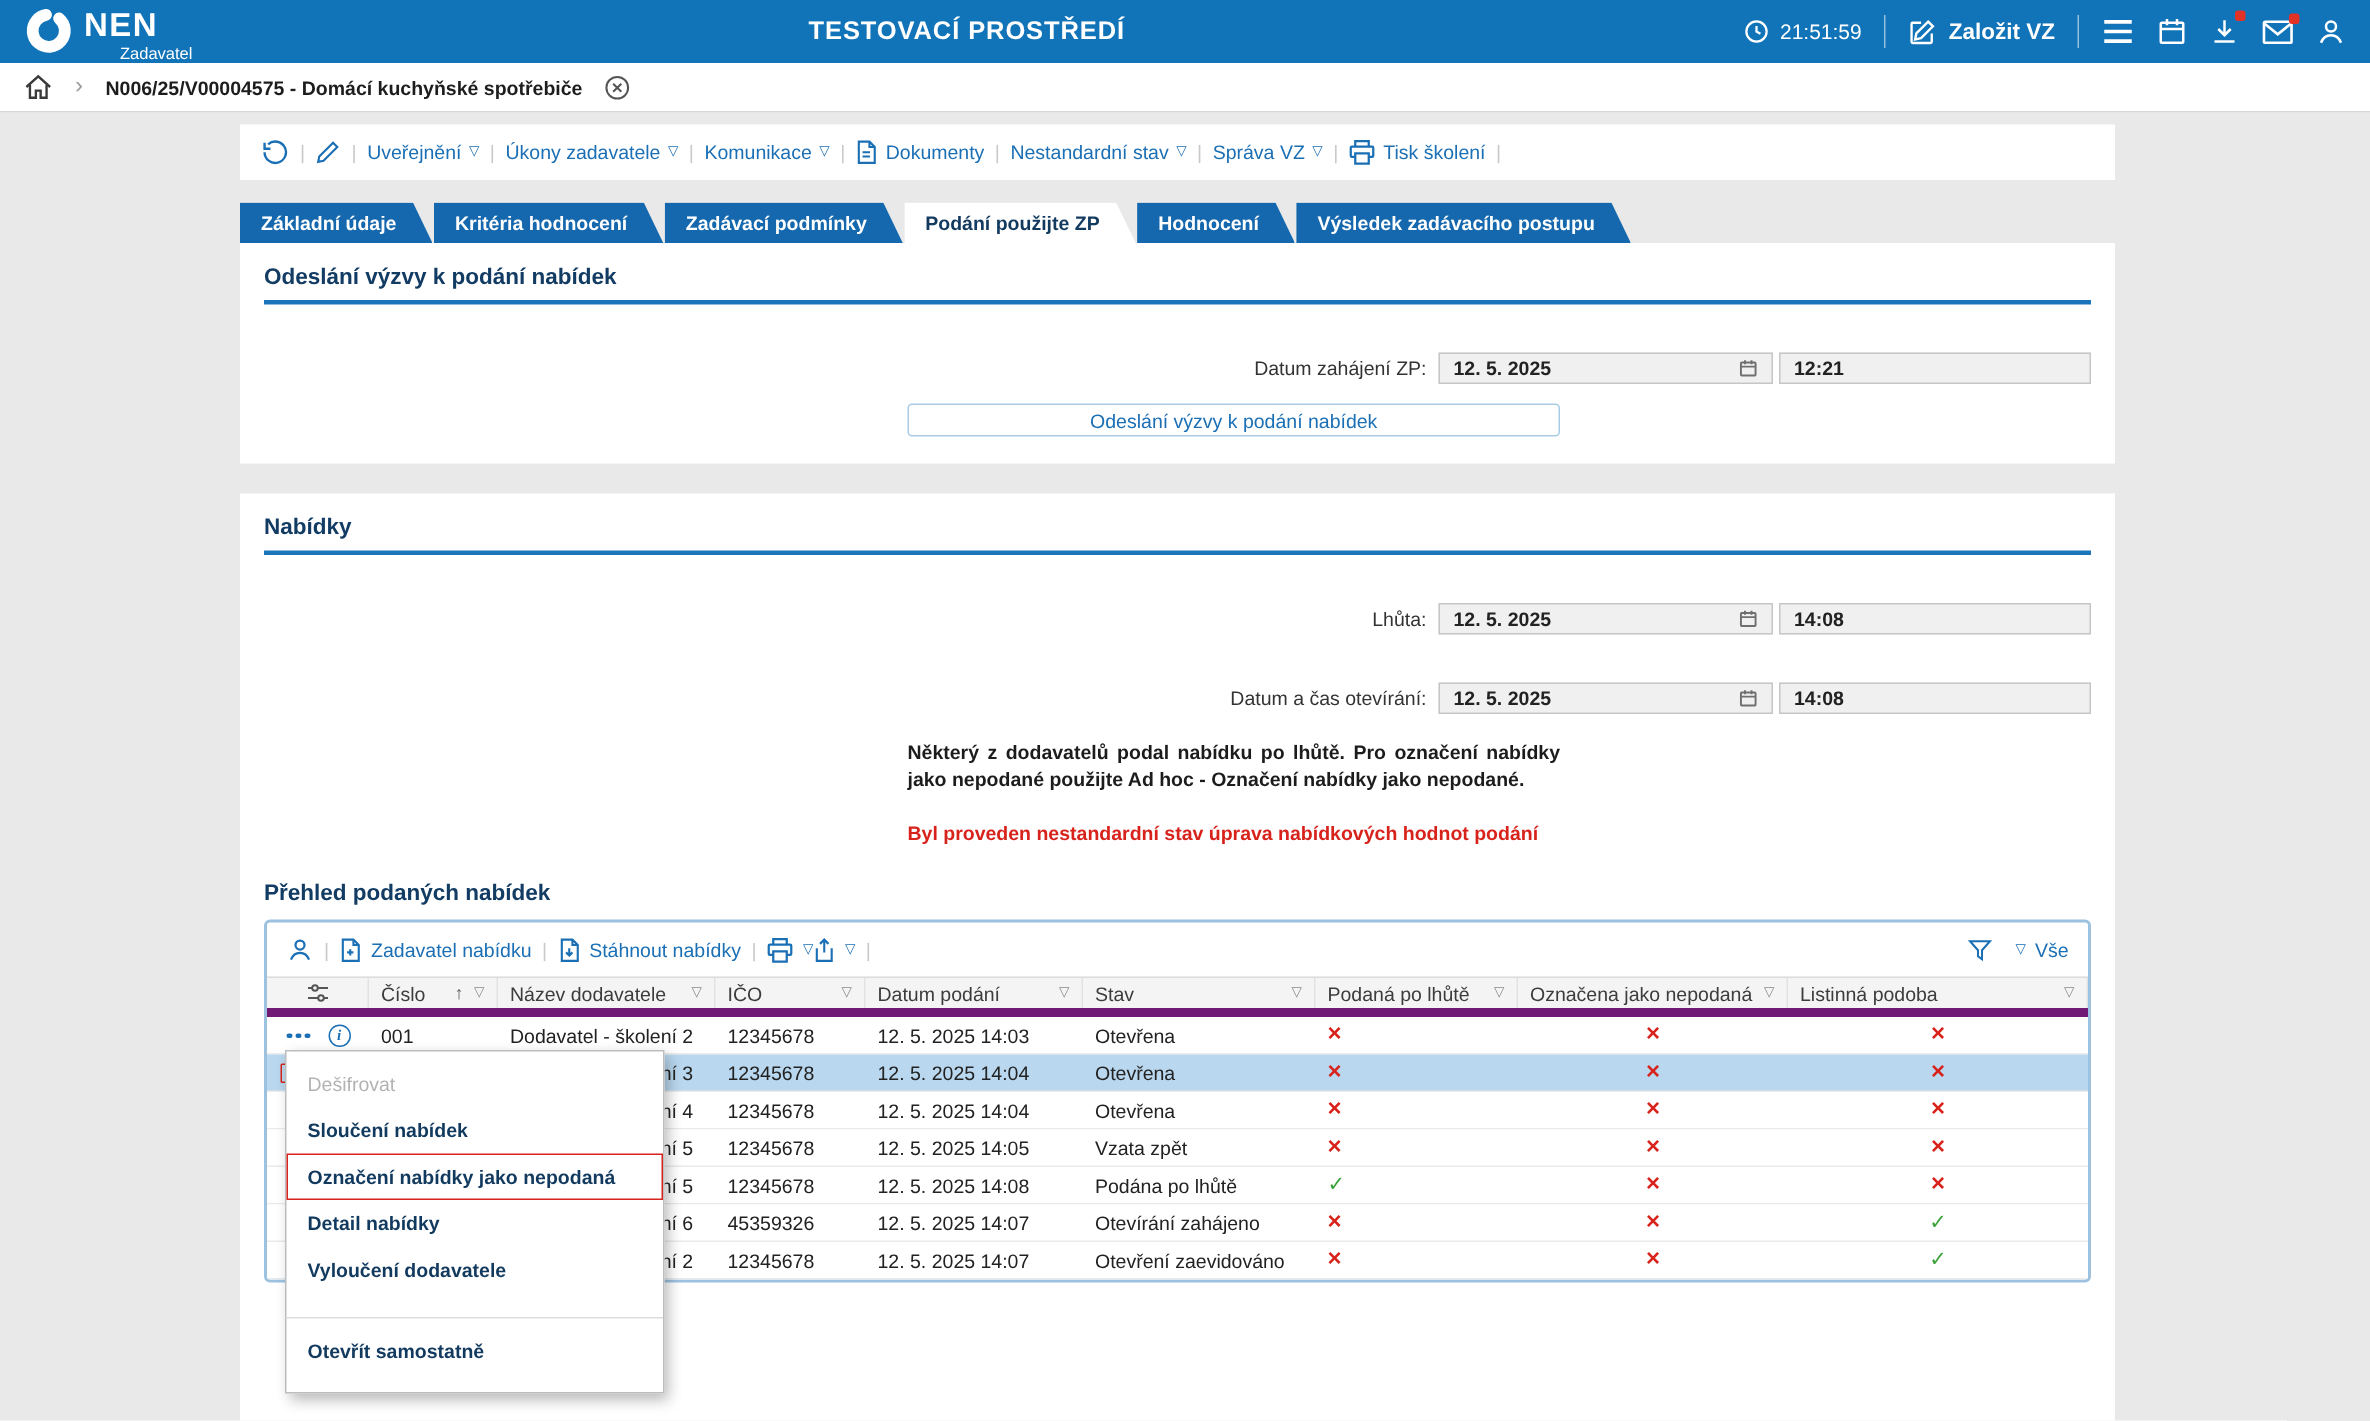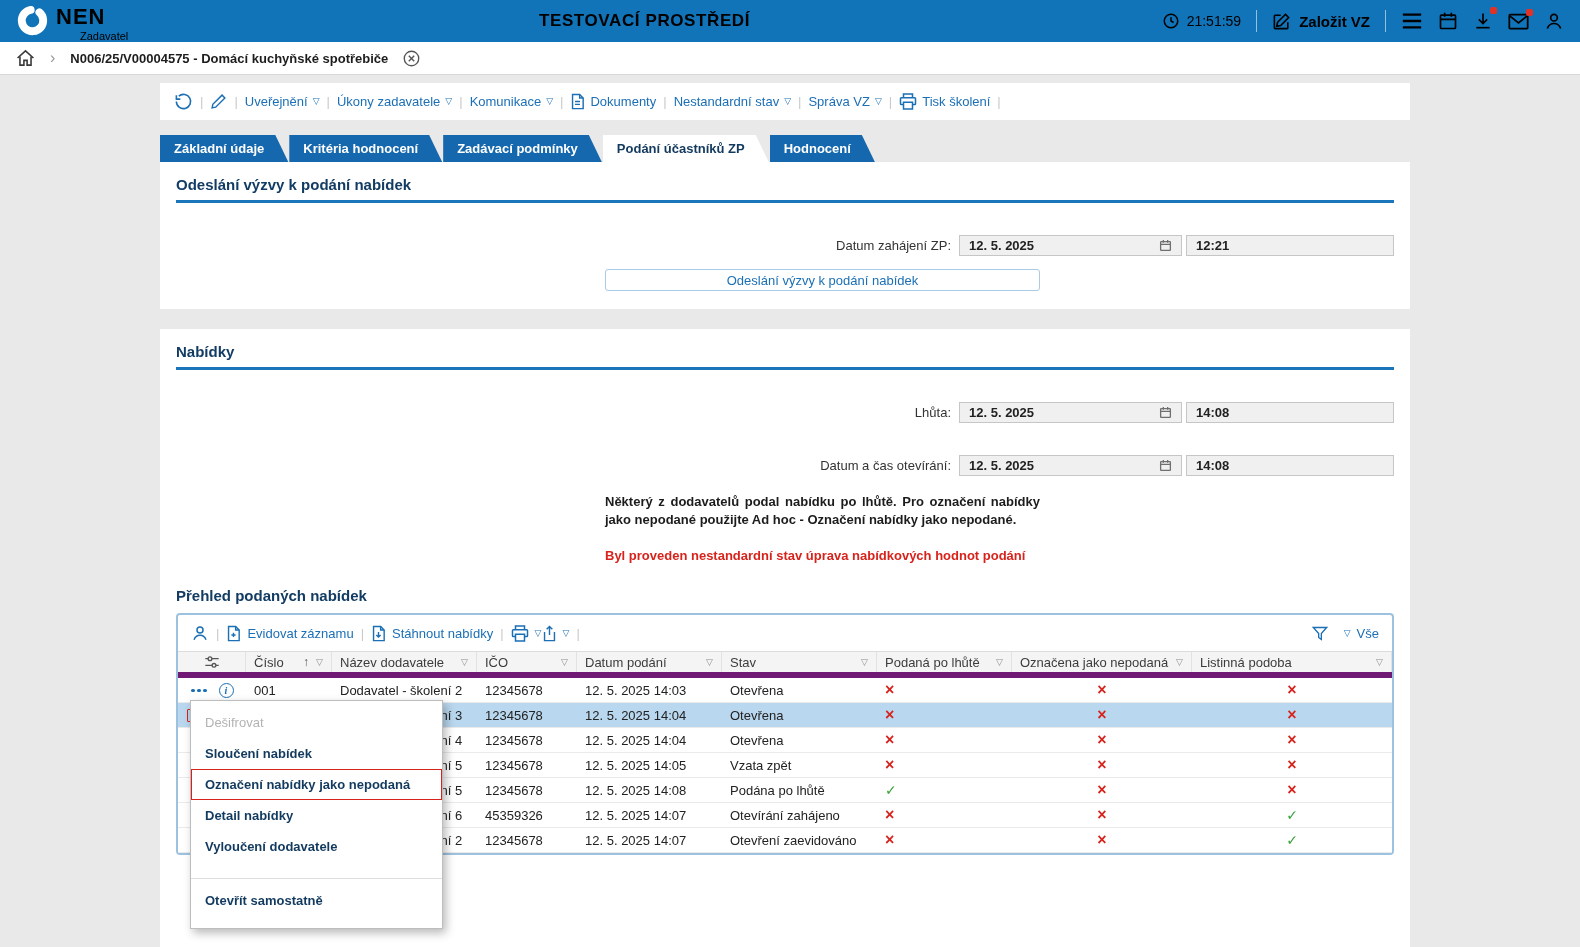--- a/index.html
+++ b/index.html
@@ -6,21 +6,21 @@
 html,body { width: 1580px; height: 947px; }
 body {
   background: #e9e9e9;
   font-family: "Liberation Sans", sans-serif;
   position: relative;
   overflow: hidden;
 }
 a { text-decoration: none; color: inherit; }
 
 
-.topbar { height: 42px; background: #1173b8; display: flex; align-items: center; padding: 0 16px; position: relative; color: #000000; }
+.topbar { height: 42px; background: #1173b8; display: flex; align-items: center; padding: 0 16px; position: relative; color: #ffffff; }
 .brand { display: flex; align-items: flex-start; gap: 7px; }
 .logo { width: 33px; height: 33px; margin-top: 4px; }
 .brand-name { font-size: 22px; font-weight: bold; letter-spacing: 1px; line-height: 1; margin-top: 6px; }
 .brand-sub { font-size: 11px; margin-left: 24px; margin-top: 2px; }
 .env-title { position: absolute; left: 539px; top: 0; line-height: 42px; font-size: 17px; font-weight: bold; letter-spacing: .6px; }
 .top-right { margin-left: auto; display: flex; align-items: center; gap: 15px; }
 .clockbox { display: flex; align-items: center; gap: 7px; font-size: 14px; }
 .vdiv { width: 1px; height: 22px; background: rgba(255,255,255,.55); }
 .createvz { display: flex; align-items: center; gap: 8px; font-size: 15px; font-weight: bold; cursor: pointer; }
 .icon { display: inline-flex; align-items: center; justify-content: center; }
@@ -253,22 +253,23 @@
           <span>Tisk školení</span>
         </a>
         <span class="ab-sep">|</span>
       </span>
   </div>
 
   <div class="tabs" id="tabs">
       <div class="tab">Základní údaje</div>
       <div class="tab">Kritéria hodnocení</div>
       <div class="tab">Zadávací podmínky</div>
-      <div class="tab active">Podání účastníků ZP</div>
+      <div class="tab active">Podání použijte ZP</div>
       <div class="tab">Hodnocení</div>
+      <div class="tab">Výsledek zadávacího postupu</div>
     </div>
 
   <div class="panel panelA">
     <div class="sec-title">Odeslání výzvy k podání nabídek</div>
     <div class="sec-line"></div>
     <div class="form-row">
       <div class="form-label">Datum zahájení ZP:</div>
       <div class="form-controls">
         <div class="inp date">
           <span>12. 5. 2025</span>
@@ -342,21 +343,21 @@
           </span>
         <span class="ab-sep">|</span>
         <a class="gt-link">
           <span class="icon">
               <svg width="15" height="17" viewBox="0 0 20 24" fill="none" stroke="currentColor" stroke-width="2">
                 <path d="M3 2h10l5 5v15H3z"></path>
                 <path d="M13 2v5h5"></path>
                 <path d="M10 11v6M7 14h6"></path>
               </svg>
             </span>
-          <span>Evidovat záznamu</span>
+          <span>Zadavatel nabídku</span>
         </a>
         <span class="ab-sep">|</span>
         <a class="gt-link">
           <span class="icon">
               <svg width="15" height="17" viewBox="0 0 20 24" fill="none" stroke="currentColor" stroke-width="2">
                 <path d="M3 2h10l5 5v15H3z"></path>
                 <path d="M13 2v5h5"></path>
                 <path d="M10 10v7M7 14l3 3 3-3"></path>
               </svg>
             </span>

